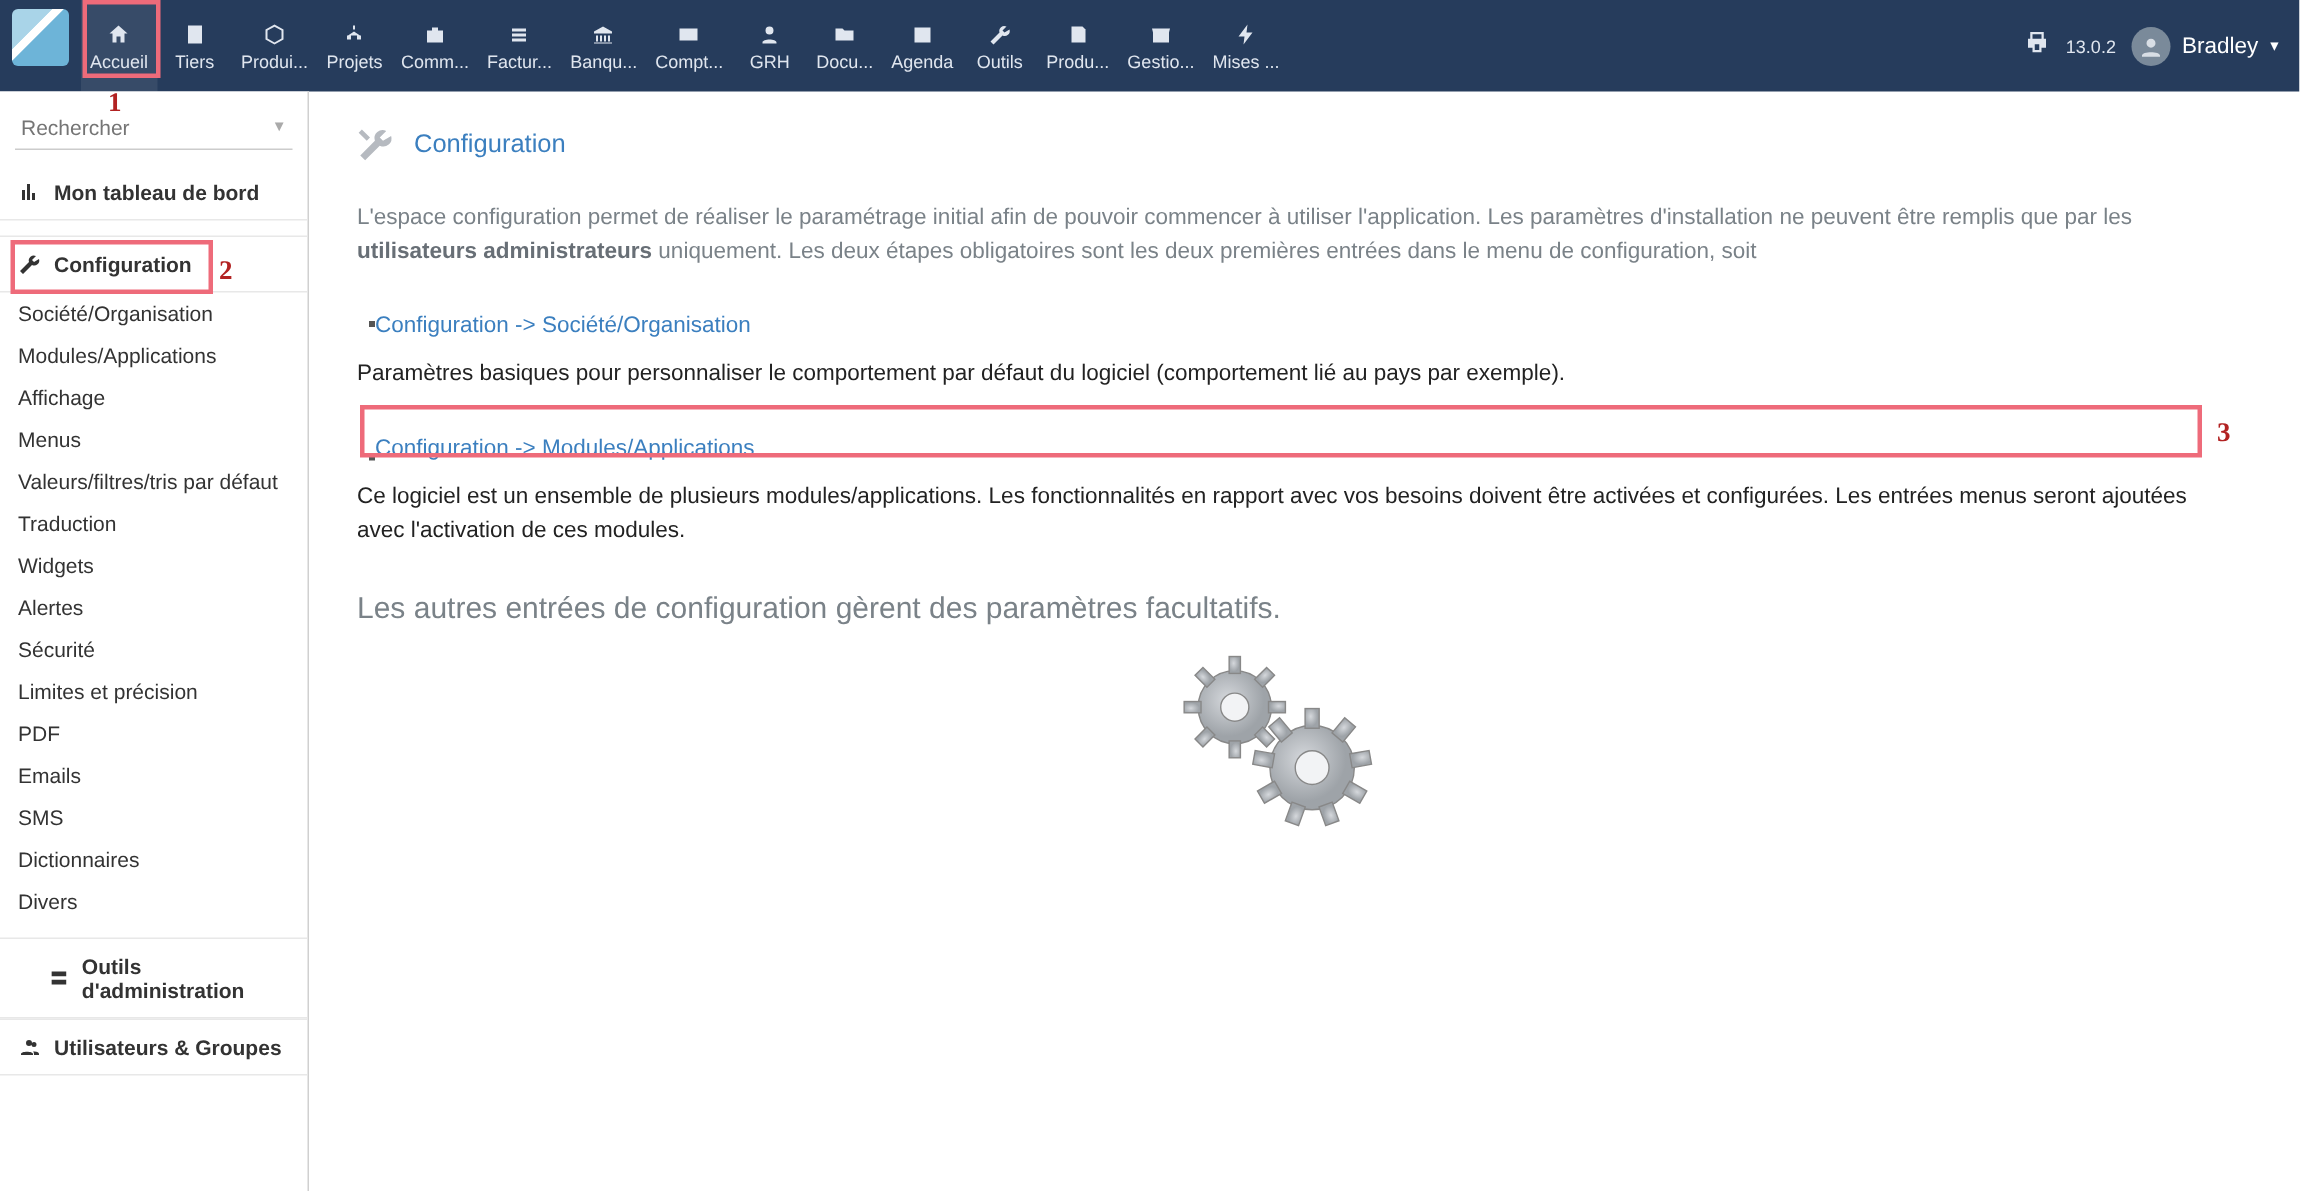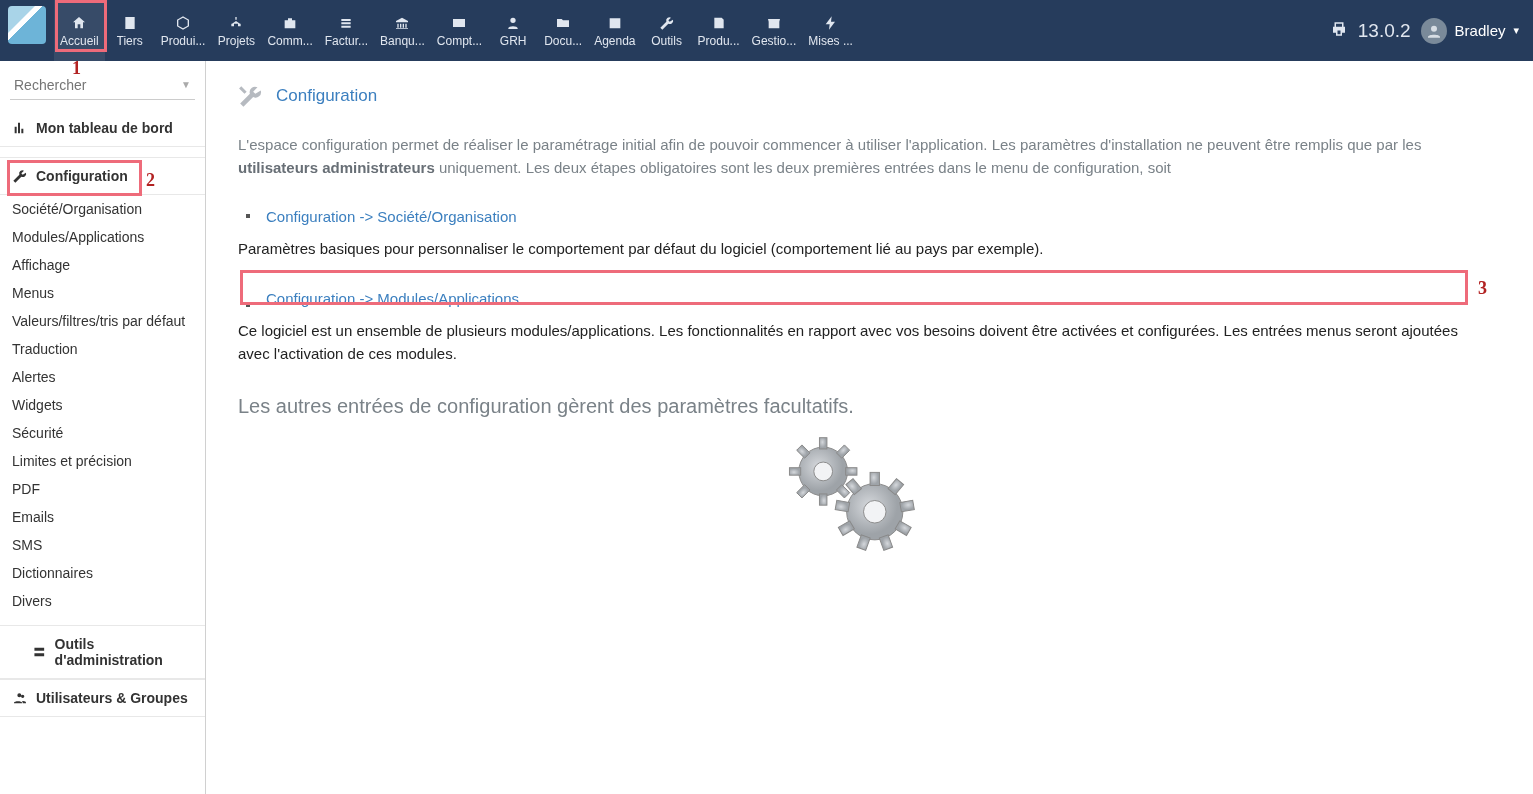--- a/index.html
+++ b/index.html
@@ -24,21 +24,21 @@
   display: flex; flex-direction: column; align-items: center; justify-content: center;
   padding: 3px 6px; min-width: 50px; max-width: 62px;
   font-size: 12px; color: #e0e6ef; cursor: pointer;
   overflow: hidden;
 }
 .topnav-item.active { background: rgba(255,255,255,0.08); }
 .topnav-item .icon { font-size: 15px; height: 18px; display:flex; align-items:center; justify-content:center; }
 .topnav-item .label { margin-top: 2px; white-space: nowrap; overflow: hidden; text-overflow: ellipsis; max-width: 54px; font-size:12px; }
 .topnav-right { display: flex; align-items: center; gap: 10px; padding-right: 14px; margin-left:auto; flex-shrink:0; }
 .topnav-right .print { font-size: 16px; }
-.topnav-right .version { font-size: 19px; color: #e0e6ef; }
+.topnav-right .version { font-size: 12px; color: #e0e6ef; }
 .topnav-user { display:flex; align-items:center; gap:8px; font-size:15px; cursor:pointer; }
 .avatar { width:26px; height:26px; border-radius:50%; background:#7a8a9a; display:flex; align-items:center; justify-content:center; }
 .avatar svg { width:18px; height:18px; fill:#d8dee5; }
 
 
 .hl1 { position:absolute; border:3px solid #ee6b7a; pointer-events:none; z-index:50; }
 .hlnum { position:absolute; color:#b22222; font-weight:bold; font-family:Georgia,serif; font-size:18px; z-index:51; pointer-events:none;}
 
 
 .layout { display:flex; min-height: calc(100vh - 51px); }
@@ -60,21 +60,21 @@
 .side-major.notop { border-top:1px solid #e8e8e8; }
 .side-sub { padding:6px 12px; cursor:pointer; color:#333; }
 
 
 .main { flex:1; padding: 22px 32px; max-width: 1300px; }
 .page-title { display:flex; align-items:center; gap:12px; margin-bottom: 24px; }
 .page-title .gear-icon { width:26px; height:26px; color:#9aa0a6; }
 .page-title a { color:#3b7fbf; font-size:17px; text-decoration:none; }
 .intro { color:#7a8288; line-height:1.55; margin-bottom: 28px; font-size:15px; }
 .intro strong { color:#686f76;text-align:center; }
-.step-link { display:flex; align-items:center; gap:16px; margin: 6px 0 6px 8px; }
+.step-link { display:flex; align-items:center; gap:0; margin: 6px 0 6px 8px; }
 .step-link .bullet { width:4px; height:4px; background:#555; }
 .step-link a { color:#3b7fbf; font-size:15px; text-decoration:none; }
 .step-desc { color:#222; font-size:15px; line-height:1.55; margin: 12px 0 30px 0; }
 .outro { color:#7a8288; font-size:20px; margin-top: 30px; }
 .big-gears { display:flex; justify-content:center; margin-top:10px; }
 .big-gears svg { width:150px; height:130px; }
 
 
 .icon svg { width:16px; height:16px; fill:currentColor; }
 .side-major svg { width:16px; height:16px; fill:currentColor; }
@@ -249,22 +249,22 @@
           <path d="M21 7a5 5 0 01-7 6L5 22l-3-3 9-9a5 5 0 017-6l-4 4 2 2z"></path>
         </svg>
       <span>Configuration</span>
     </div>
     <div class="side-sub">Société/Organisation</div>
     <div class="side-sub">Modules/Applications</div>
     <div class="side-sub">Affichage</div>
     <div class="side-sub">Menus</div>
     <div class="side-sub">Valeurs/filtres/tris par défaut</div>
     <div class="side-sub">Traduction</div>
+    <div class="side-sub">Widgets</div>
     <div class="side-sub">Alertes</div>
-    <div class="side-sub">Widgets</div>
     <div class="side-sub">Sécurité</div>
     <div class="side-sub">Limites et précision</div>
     <div class="side-sub">PDF</div>
     <div class="side-sub">Emails</div>
     <div class="side-sub">SMS</div>
     <div class="side-sub">Dictionnaires</div>
     <div class="side-sub">Divers</div>
 
     <div class="side-major notop" style="margin-top:10px;padding-left:32px;">
       <svg viewBox="0 0 24 24">

